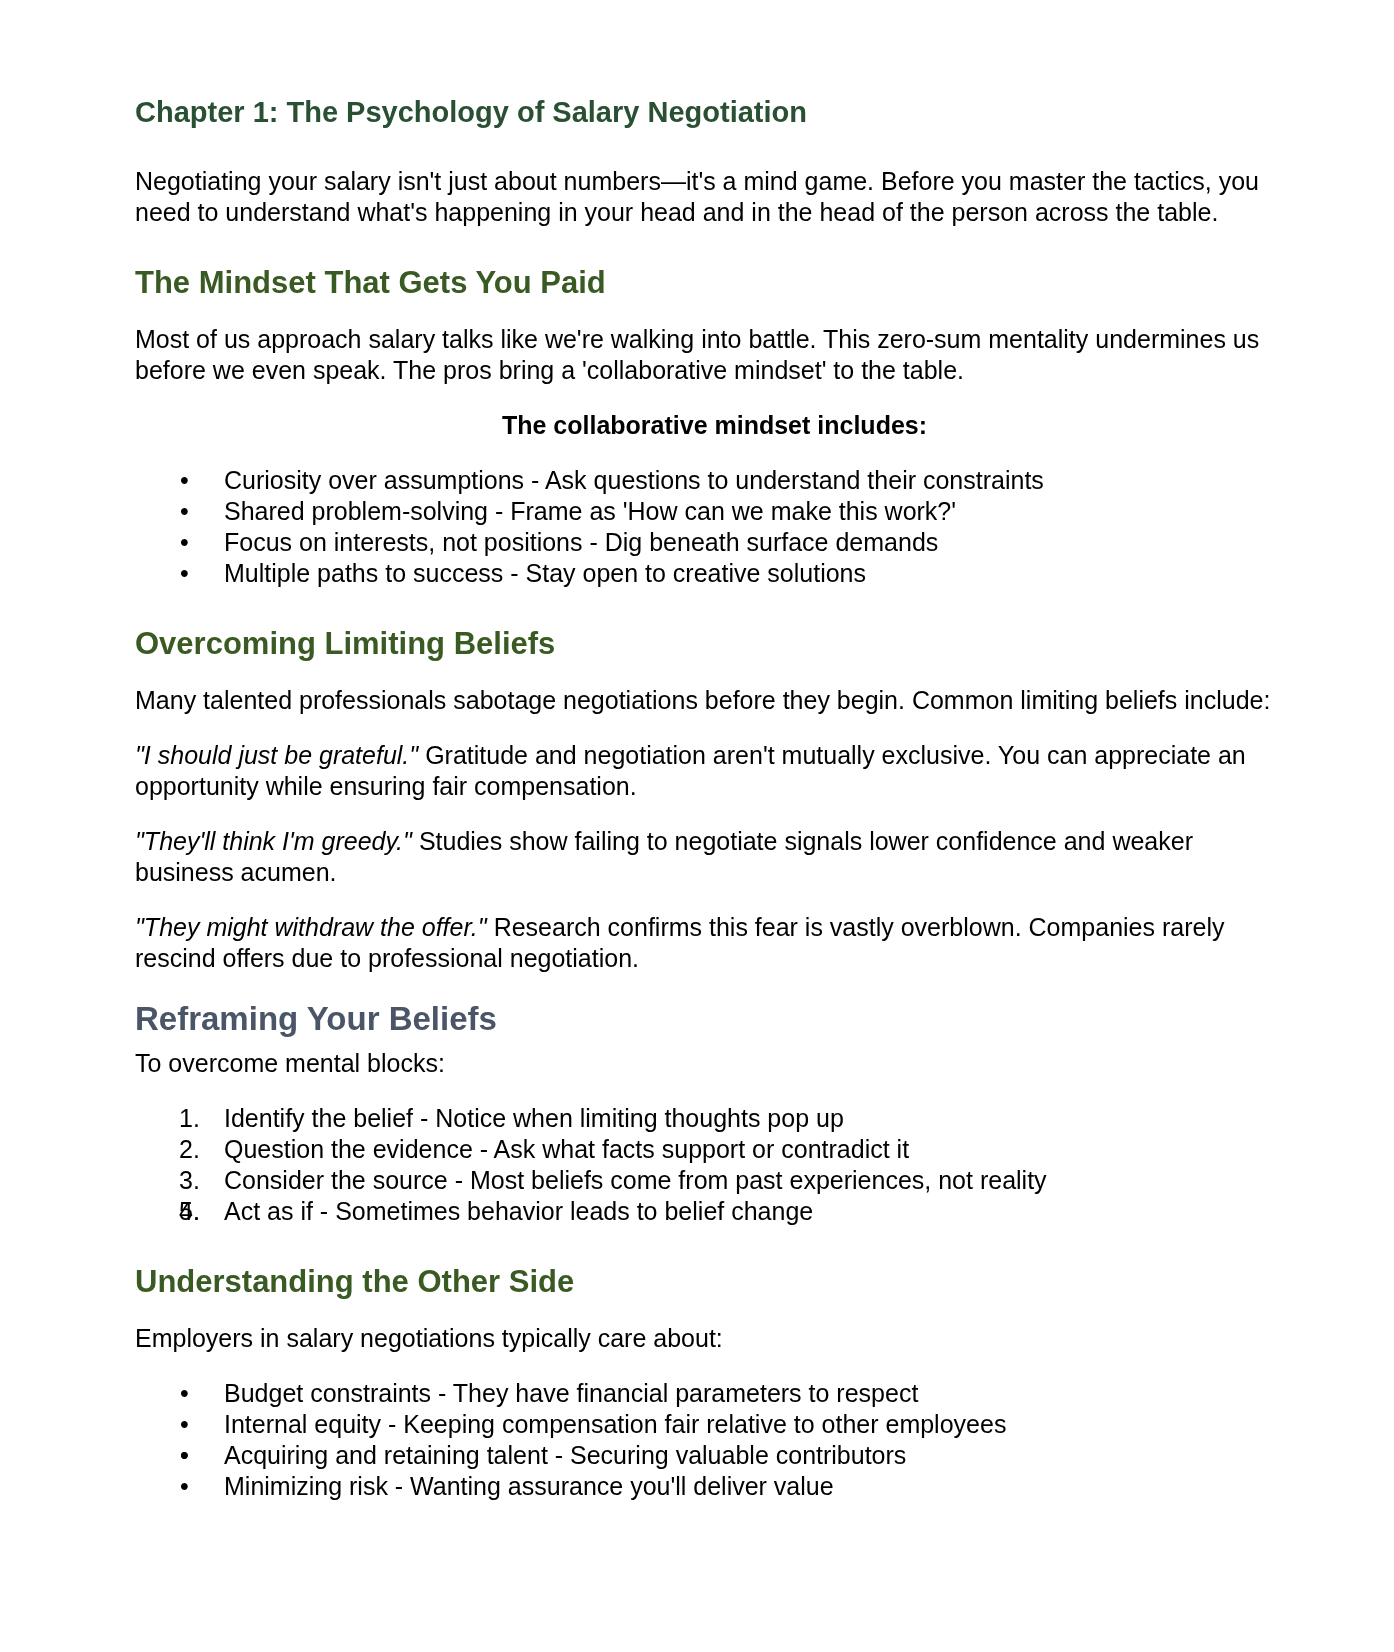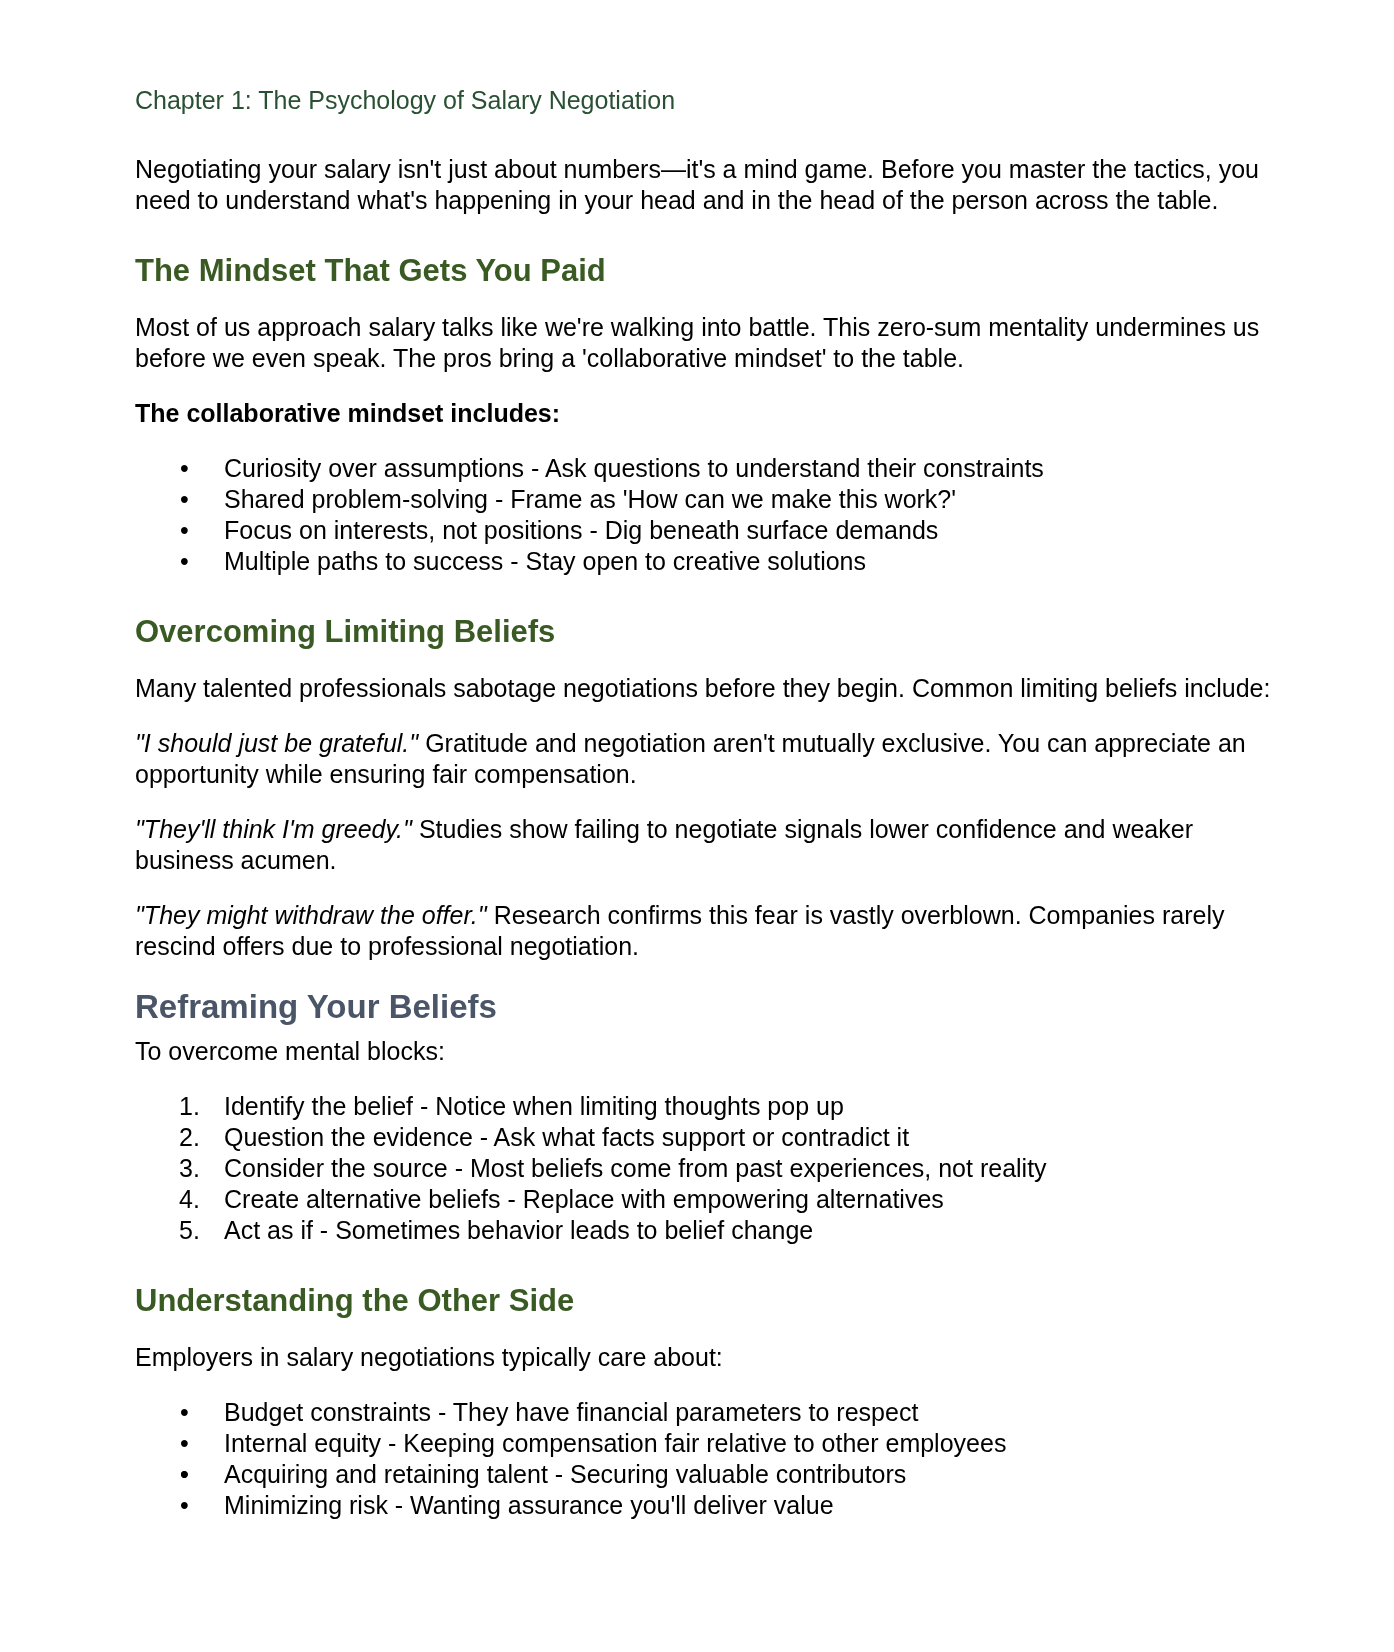--- a/index.html
+++ b/index.html
@@ -4,35 +4,35 @@
   <style>
     html, body { margin: 0; padding: 0; background: #ffffff; }
     body {
       width: 1394px;
       min-height: 1652px;
       font-family: "Liberation Sans", sans-serif;
       color: #000000;
     }
     .page { padding: 76px 100px 40px 135px; }
     h1 {
-      font-size: 25px; font-weight: normal; color: #2a5034;
-      margin: 0 0 30px 0; line-height: 48px;
+      font-size: 29px; font-weight: bold; color: #2a5034;
+      margin: 12px 0 30px 0; line-height: 48px;
     }
     h2 {
       font-size: 31px; font-weight: bold; color: #3a5a23;
       margin: 36px 0 22px 0; line-height: 38px;
     }
     h3 {
       font-size: 33px; font-weight: bold; color: #4a5568;
       margin: 28px 0 12px 0; line-height: 34px;
     }
     p {
       font-size: 25px; line-height: 31px; margin: 0 0 24px 0;
     }
-    p.bold { font-weight: bold; margin-bottom: 24px; }
+    p.bold { font-weight: bold; margin-bottom: 24px; text-align: center; }
     p i { font-style: italic; }
     ul, ol {
       margin: 0 0 24px 0; padding: 0; list-style: none;
     }
     li {
       font-size: 25px; line-height: 31px; position: relative;
       padding-left: 89px;
     }
     ul li .marker {
       position: absolute; left: 45px; top: 0; width: 20px;
@@ -63,21 +63,21 @@
   <p><i>"I should just be grateful."</i><span> Gratitude and negotiation aren't mutually exclusive. You can appreciate an opportunity while ensuring fair compensation.</span></p>
   <p><i>"They'll think I'm greedy."</i><span> Studies show failing to negotiate signals lower confidence and weaker business acumen.</span></p>
   <p><i>"They might withdraw the offer."</i><span> Research confirms this fear is vastly overblown. Companies rarely rescind offers due to professional negotiation.</span></p>
 
   <h3>Reframing Your Beliefs</h3>
   <p>To overcome mental blocks:</p>
   <ol>
     <li><span class="marker">1.</span><span>Identify the belief - Notice when limiting thoughts pop up</span></li>
     <li><span class="marker">2.</span><span>Question the evidence - Ask what facts support or contradict it</span></li>
     <li><span class="marker">3.</span><span>Consider the source - Most beliefs come from past experiences, not reality</span></li>
-    <li><span class="marker">4.</span><span>Create alternative beliefs - Replace with empowering alternatives</span></li>
+    <li><span class="marker">4.</span></li>
     <li><span class="marker">5.</span><span>Act as if - Sometimes behavior leads to belief change</span></li>
   </ol>
 
   <h2>Understanding the Other Side</h2>
   <p>Employers in salary negotiations typically care about:</p>
   <ul>
     <li><span class="marker">•</span><span>Budget constraints - They have financial parameters to respect</span></li>
     <li><span class="marker">•</span><span>Internal equity - Keeping compensation fair relative to other employees</span></li>
     <li><span class="marker">•</span></li>
     <li><span class="marker">•</span><span>Acquiring and retaining talent - Securing valuable contributors</span></li>

